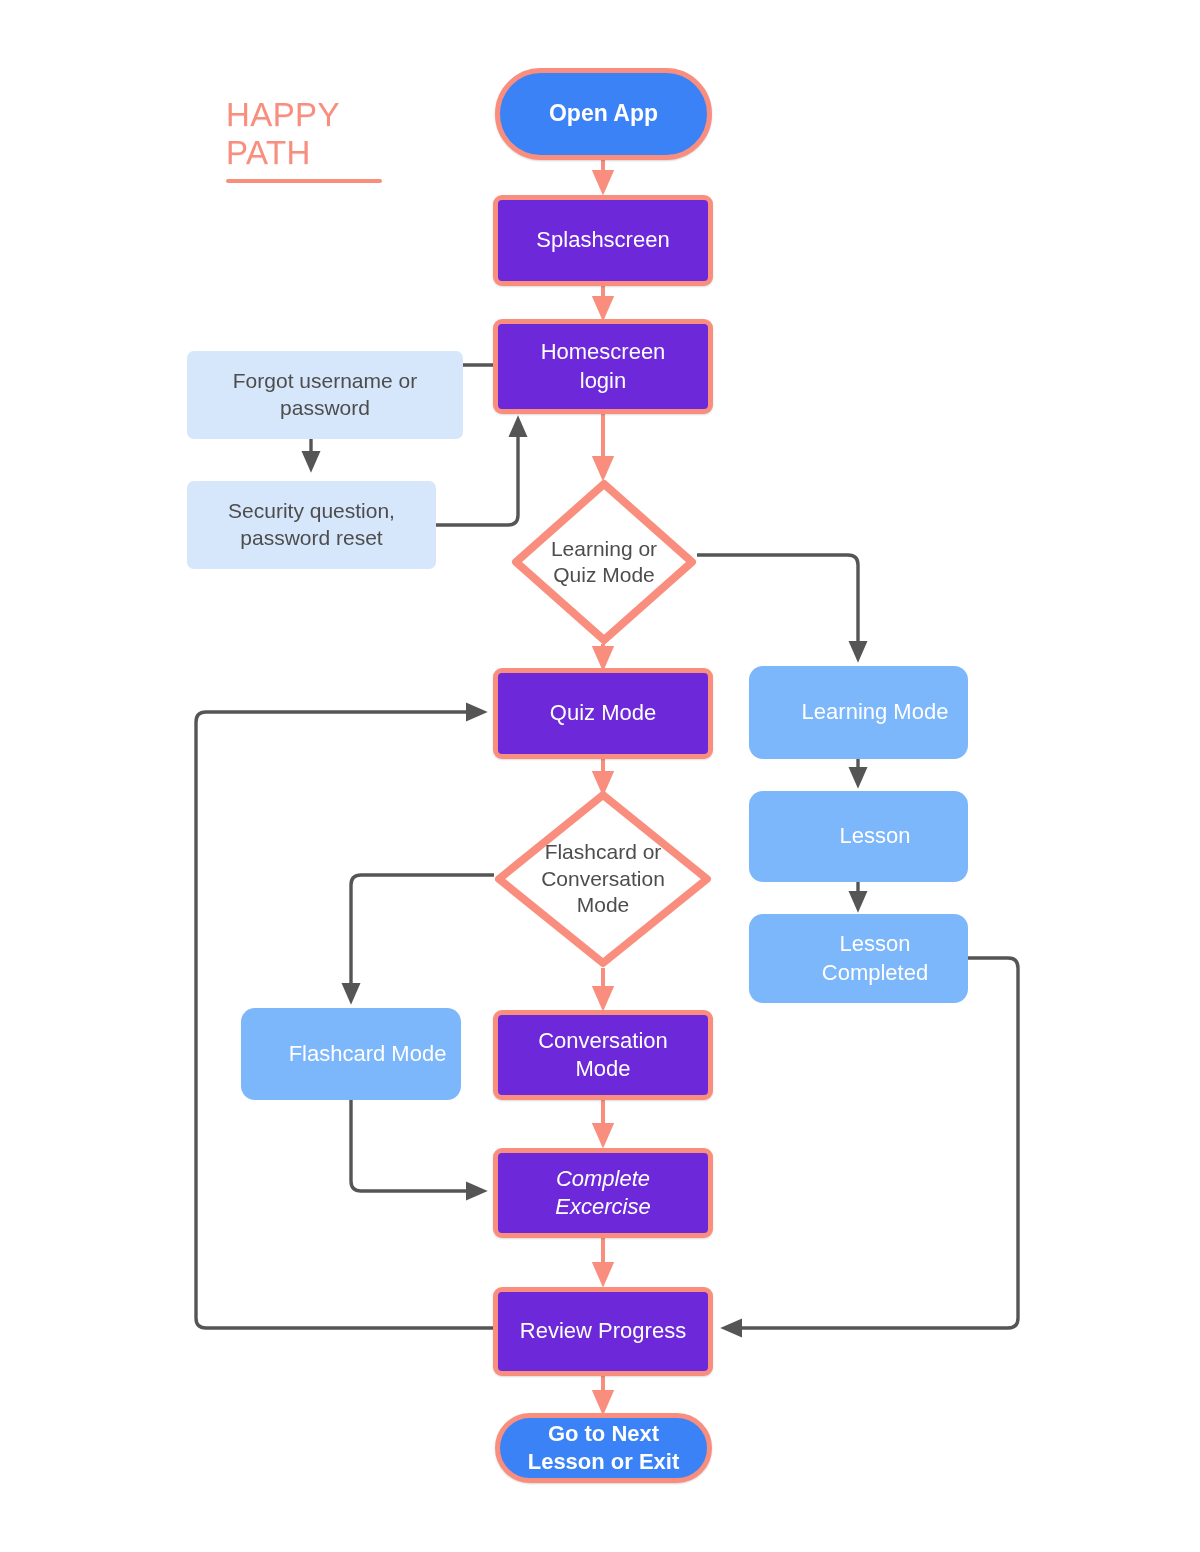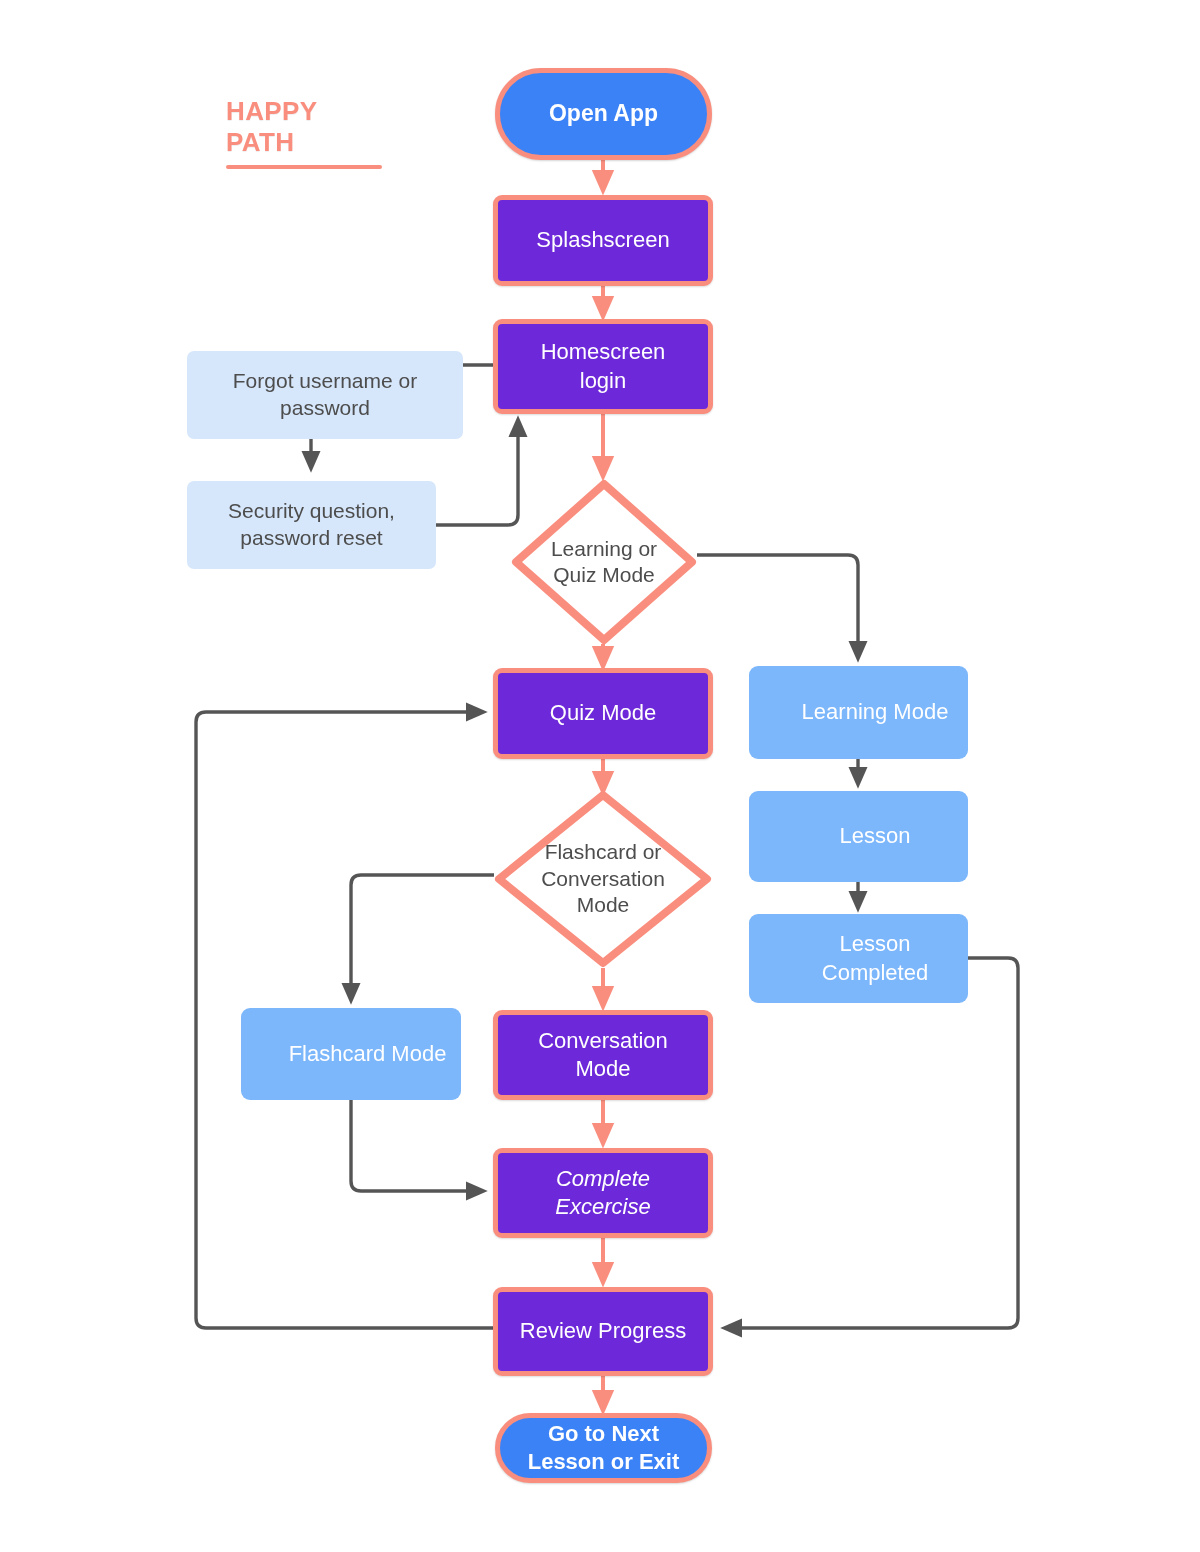--- a/index.html
+++ b/index.html
@@ -53,21 +53,21 @@
     border: 5px solid #fa8e7e;
     border-radius: 9px;
     color: #ffffff;
     font-size: 22px;
     box-shadow: 0 1px 2px rgba(0,0,0,0.14);
   }
   
   .n-secondary {
     background: #7cb6fb;
     border: none;
-    border-radius: 9px;
+    border-radius: 14px;
     color: #ffffff;
     font-size: 22px;
     padding-left: 33px;
   }
   
   .n-tertiary {
     background: #d6e7fb;
     border: none;
     border-radius: 7px;
     color: #4d4d4d;
@@ -94,22 +94,22 @@
     white-space: pre-line;
     line-height: 1.26;
   }
   
   .title-block {
     position: absolute;
     z-index: 3;
   }
   .title-text {
     color: #fa8e7e;
-    font-size: 26px;
-    font-weight: 700;
+    font-size: 33px;
+    font-weight: 400;
     letter-spacing: 0.4px;
     text-shadow: 0 1px 1px rgba(0,0,0,0.07);
   }
   .title-rule {
     margin-top: 7px;
     height: 4px;
     border-radius: 2px;
     background: #fa8e7e;
     width: 100%;
   }

